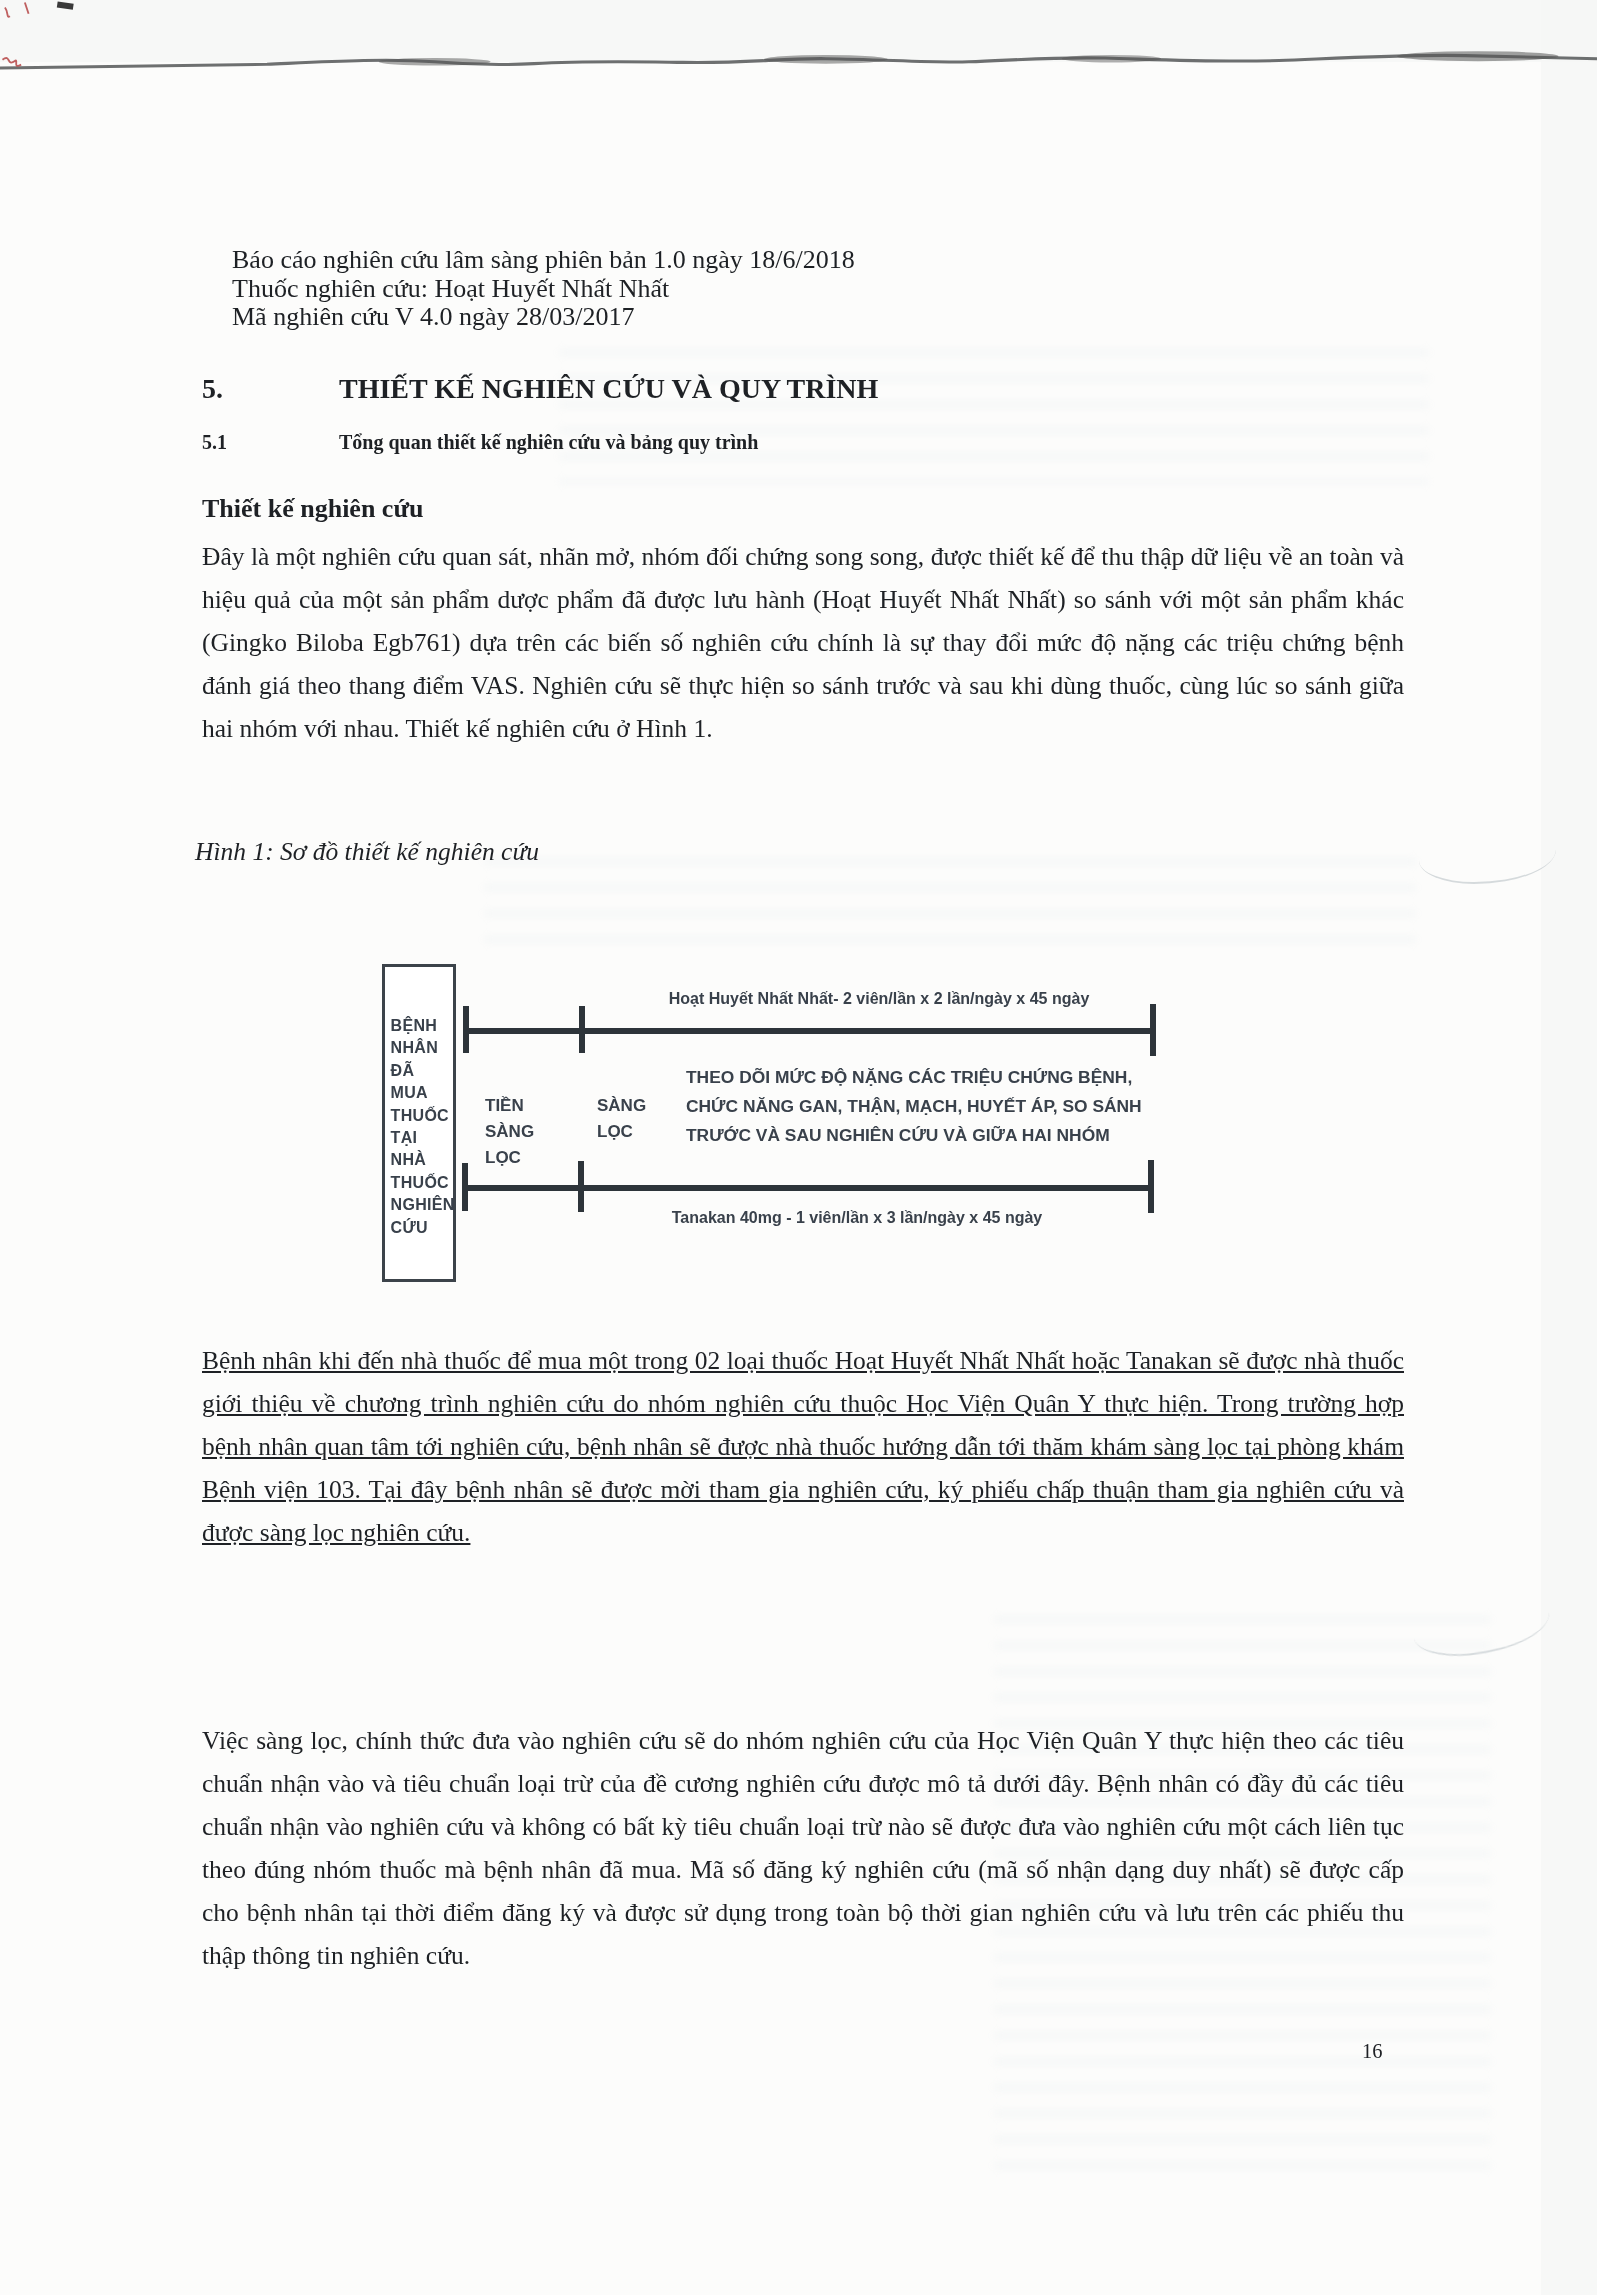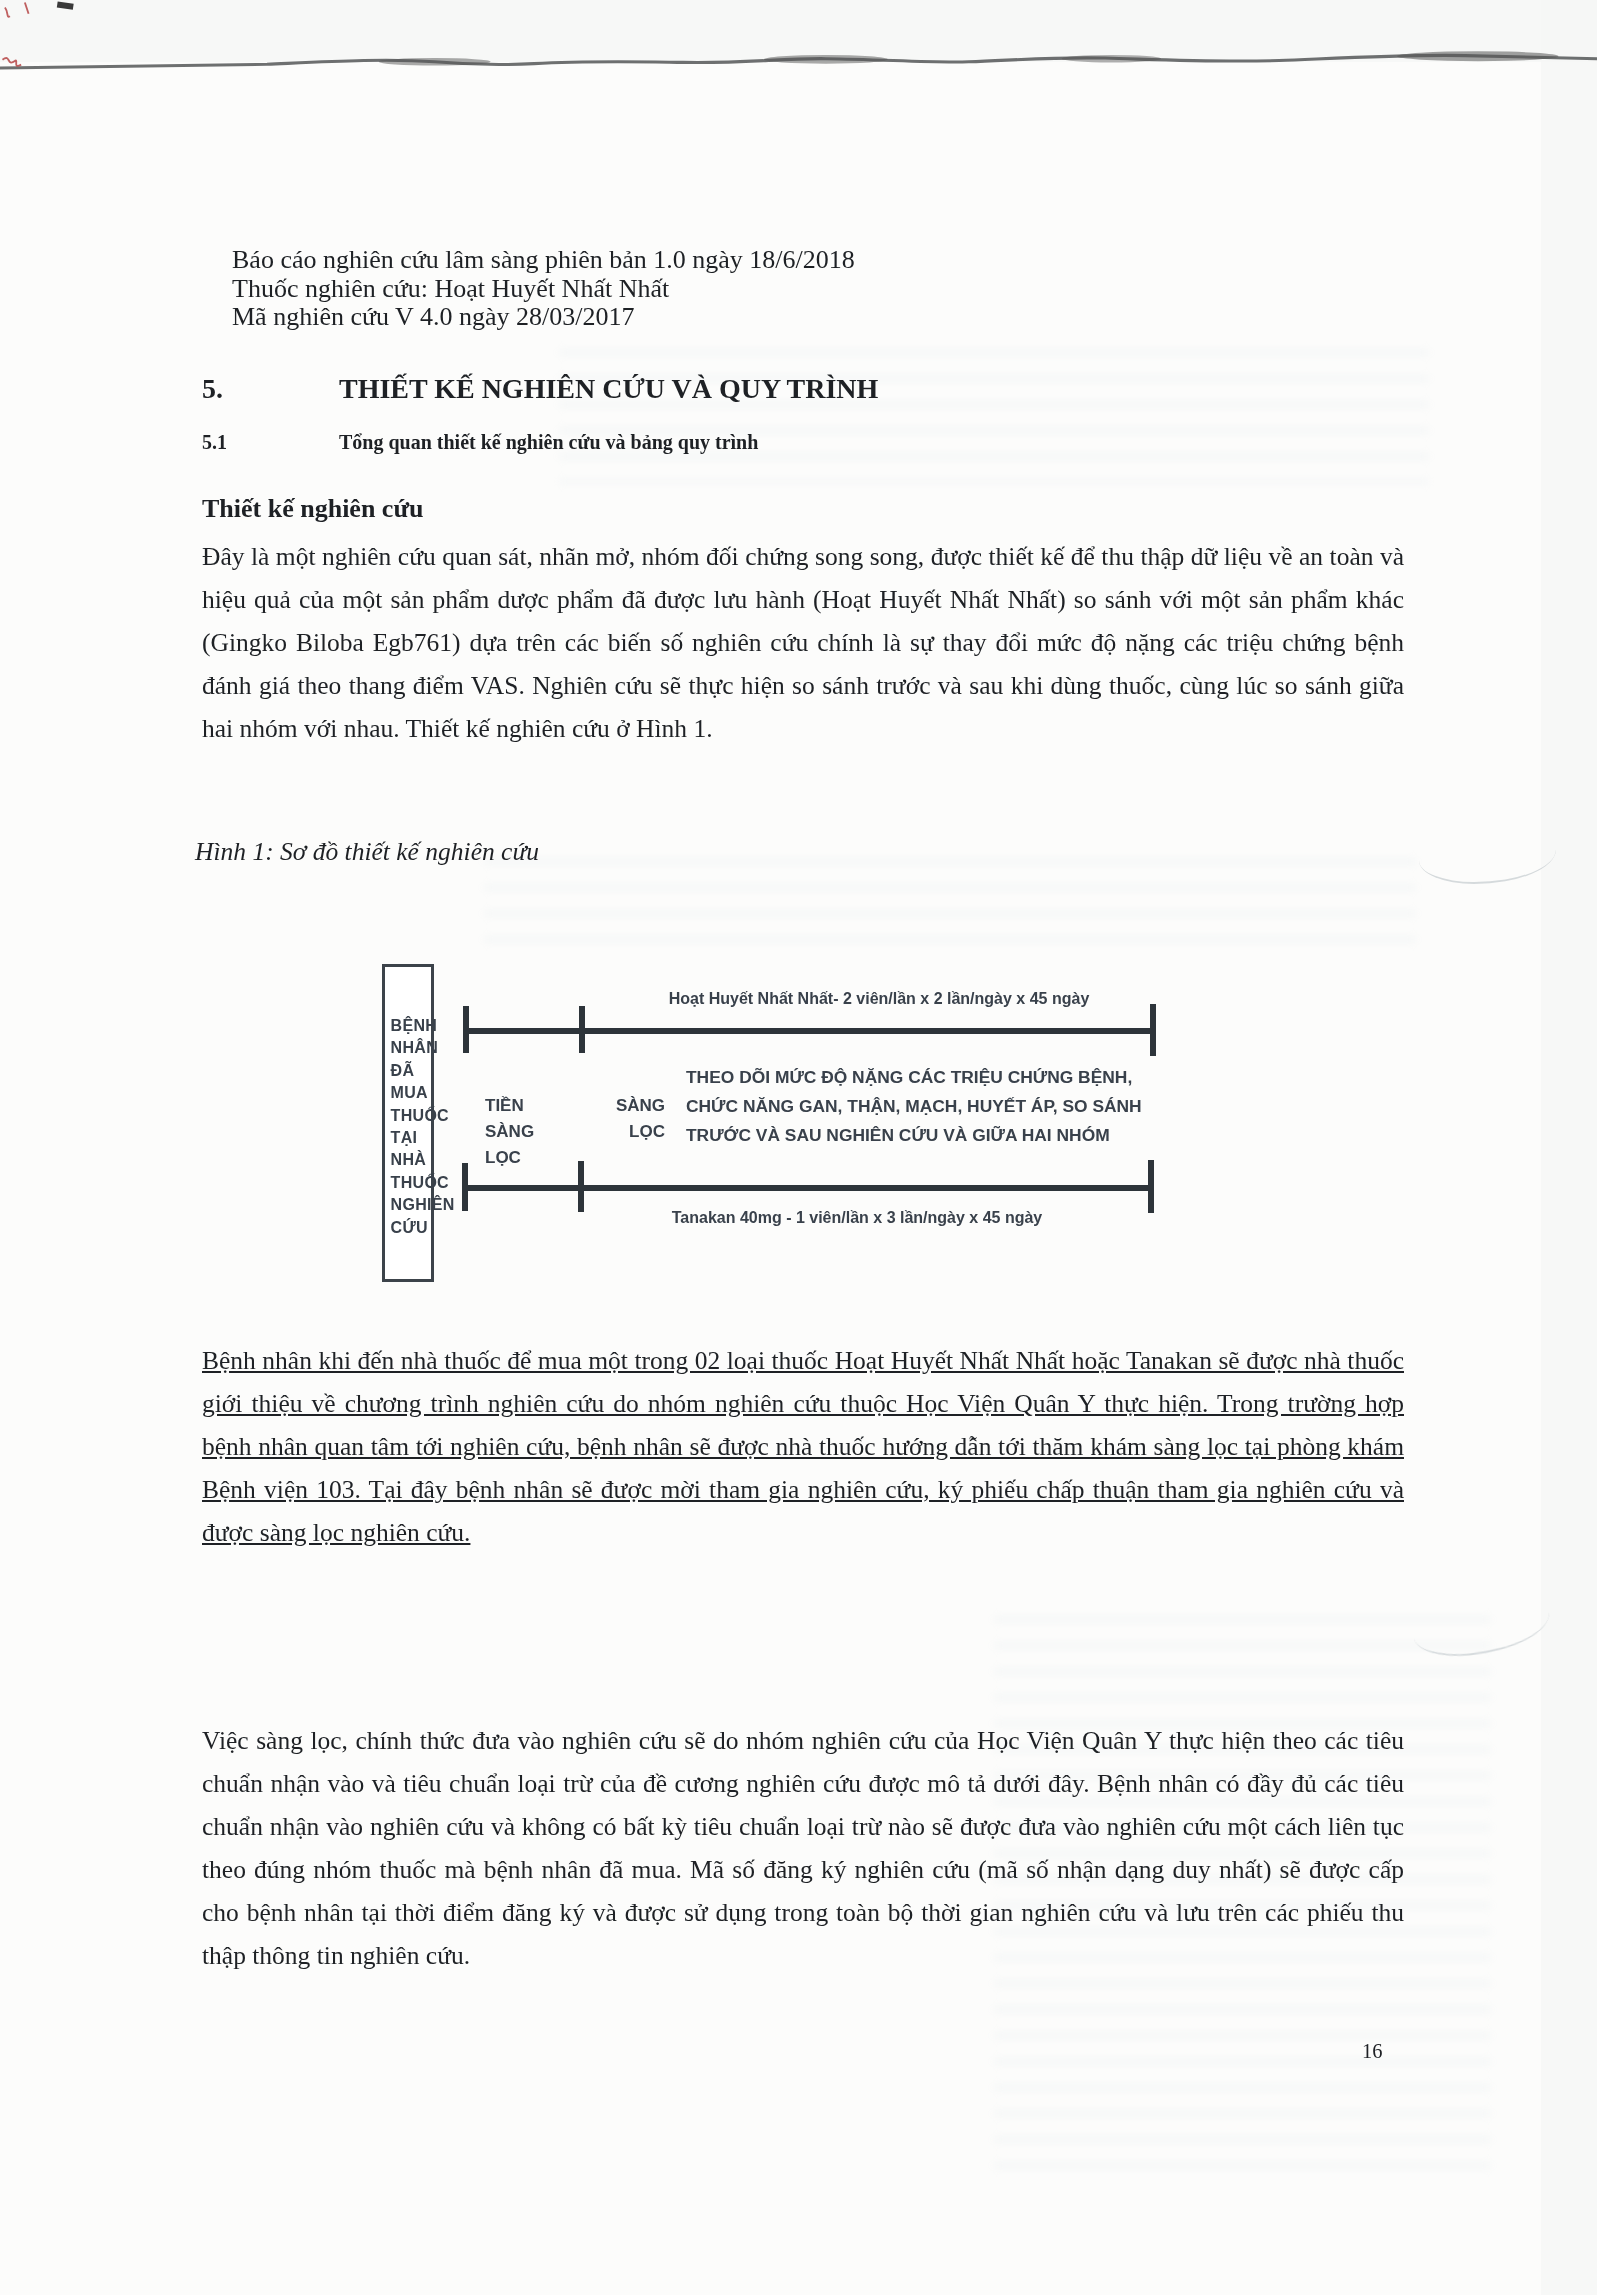--- a/index.html
+++ b/index.html
@@ -38,21 +38,21 @@
   }
   #para1{top:535px;}
   #para2{top:1339px;text-decoration:underline;}
   #para3{top:1719px;}
   .caption{position:absolute;left:195px;top:837px;font-size:25.5px;font-style:italic;}
   .pageno{position:absolute;left:1322px;top:2040px;font-size:20.5px;margin-left:40px;}
   
   .fig{position:absolute;left:0;top:0;width:1597px;height:2295px;pointer-events:none;
        font-family:"Liberation Sans","DejaVu Sans",sans-serif;color:#39414b;}
   .pbox{
-    position:absolute;left:382px;top:964px;width:52px;height:318px;
+    position:absolute;left:382px;top:964px;width:74px;height:318px;
     border:3.1px solid #3c434a;background:#fff;
     box-sizing:border-box;padding:48px 0 0 5.6px;
     font-size:16px;font-weight:bold;line-height:22.4px;letter-spacing:0.3px;
   }
   .pbox span{display:block;}
   .tl-bar{position:absolute;height:5.6px;background:#2d343a;}
   .tick{position:absolute;width:6.2px;background:#2d343a;}
   .arm-label{position:absolute;text-align:center;font-size:16px;font-weight:bold;}
   .stage-label{position:absolute;width:75px;font-size:17px;font-weight:bold;line-height:26px;margin-left:8px;}
   .monitor{
@@ -126,21 +126,21 @@
       <span>CỨU</span>
     </div>
 
     <div class="arm-label" style="left:640px;top:990px;width:478px;">Hoạt Huyết Nhất Nhất- 2 viên/lần x 2 lần/ngày x 45 ngày</div>
     <div class="tl-bar" style="left:466px;top:1028px;width:689px;"></div>
     <div class="tick" style="left:463px;top:1006px;height:47px;"></div>
     <div class="tick" style="left:579px;top:1006px;height:47px;"></div>
     <div class="tick" style="left:1150px;top:1004px;height:52px;"></div>
 
     <div class="stage-label" style="left:477px;top:1093px;width:71px;">TIỀN SÀNG LỌC</div>
-    <div class="stage-label" style="left:589px;top:1093px;width:68px;text-align:right;">SÀNG LỌC</div>
+    <div class="stage-label" style="left:589px;top:1093px;width:68px;">SÀNG LỌC</div>
 
     <div class="monitor">THEO DÕI MỨC ĐỘ NẶNG CÁC TRIỆU CHỨNG BỆNH, CHỨC NĂNG GAN, THẬN, MẠCH, HUYẾT ÁP, SO SÁNH TRƯỚC VÀ SAU NGHIÊN CỨU VÀ GIỮA HAI NHÓM</div>
 
     <div class="tl-bar" style="left:465px;top:1185px;width:688px;"></div>
     <div class="tick" style="left:462px;top:1163px;height:48px;"></div>
     <div class="tick" style="left:578px;top:1161px;height:51px;"></div>
     <div class="tick" style="left:1148px;top:1160px;height:53px;"></div>
 
     <div class="arm-label" style="left:621px;top:1209px;width:472px;">Tanakan 40mg - 1 viên/lần x 3 lần/ngày x 45 ngày</div>
   </div>

